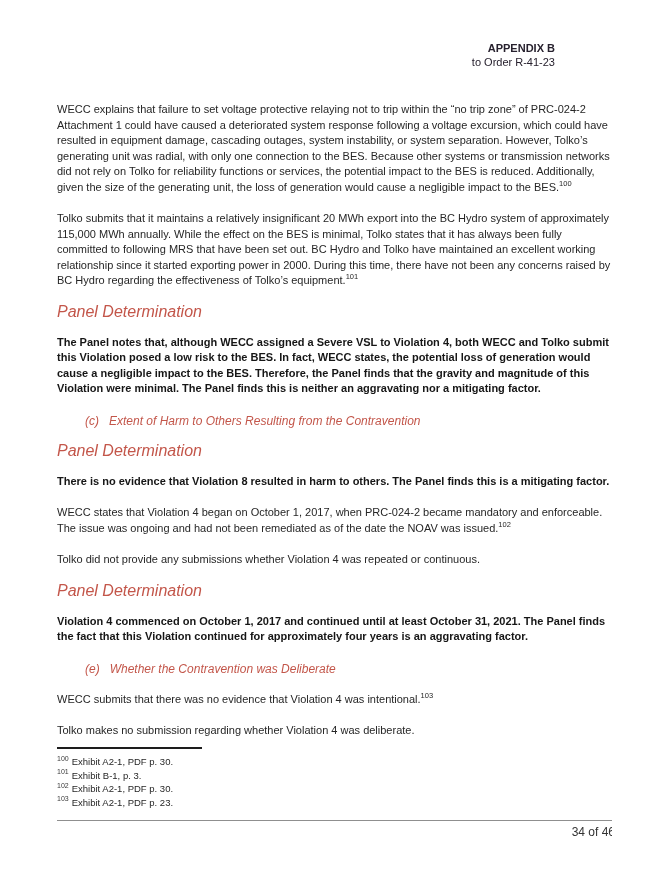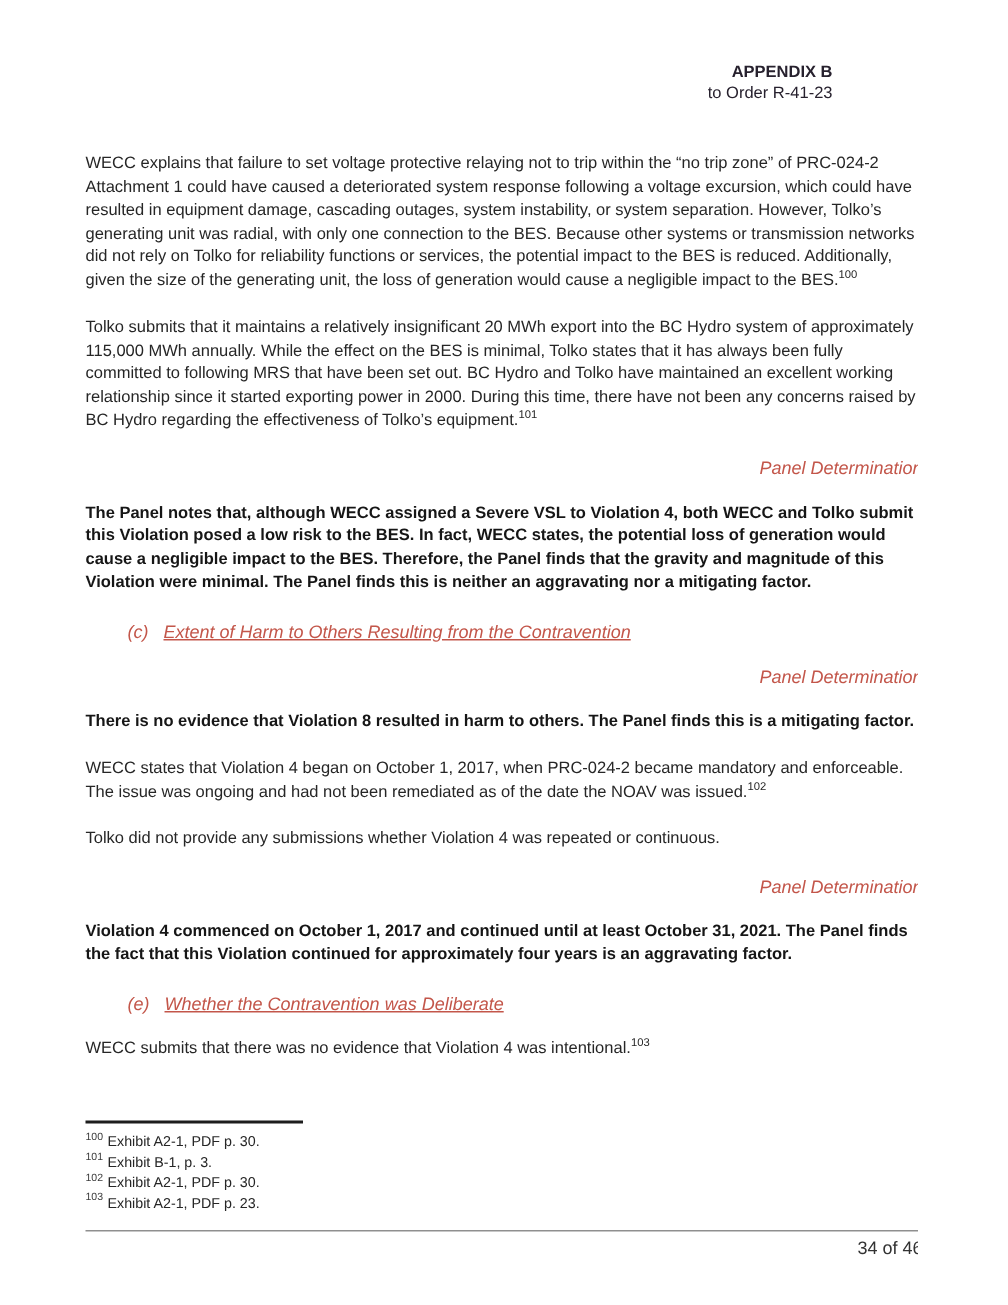--- a/index.html
+++ b/index.html
@@ -50,34 +50,32 @@
     font-weight: 700;
     color: #161616;
   }
   sup.fnref {
     font-size: 7.5px;
     line-height: 0;
     vertical-align: super;
   }
   .panel-heading {
     margin: 16px 0 11px 0;
-    font-size: 12px;
+    font-size: 16px;
     font-style: italic;
     color: #c3564a;
     line-height: 14px;
-    text-align: right;
   }
   .sub-heading {
     margin: 17px 0 12px 0;
     padding-left: 28px;
     font-size: 12px;
     font-style: italic;
     color: #c3564a;
     line-height: 14px;
-    text-decoration: underline;
   }
   .sub-heading .sub-label {
     display: inline-block;
     margin-right: 10px;
   }
   .footnotes {
     position: absolute;
     left: 57px;
     width: 558px;
     top: 747px;
@@ -148,20 +146,21 @@
     <p class="body">Tolko did not provide any submissions whether Violation 4 was repeated or continuous.</p>
 
     <div class="panel-heading">Panel Determination</div>
 
     <p class="body bold">Violation 4 commenced on October 1, 2017 and continued until at least October 31, 2021. The Panel finds the fact that this Violation continued for approximately four years is an aggravating factor.</p>
 
     <div class="sub-heading"><span class="sub-label">(e)</span><span>Whether the Contravention was Deliberate</span></div>
 
     <p class="body"><span>WECC submits that there was no evidence that Violation 4 was intentional.</span><sup class="fnref">103</sup></p>
 
+    <p class="body">Tolko makes no submission regarding whether Violation 4 was deliberate.</p>
 
   </div>
 
   <div class="footnotes">
     <div class="fn-sep"></div>
     <div class="footnote"><sup>100</sup><span>Exhibit A2-1, PDF p. 30.</span></div>
     <div class="footnote"><sup>101</sup><span>Exhibit B-1, p. 3.</span></div>
     <div class="footnote"><sup>102</sup><span>Exhibit A2-1, PDF p. 30.</span></div>
     <div class="footnote"><sup>103</sup><span>Exhibit A2-1, PDF p. 23.</span></div>
   </div>

